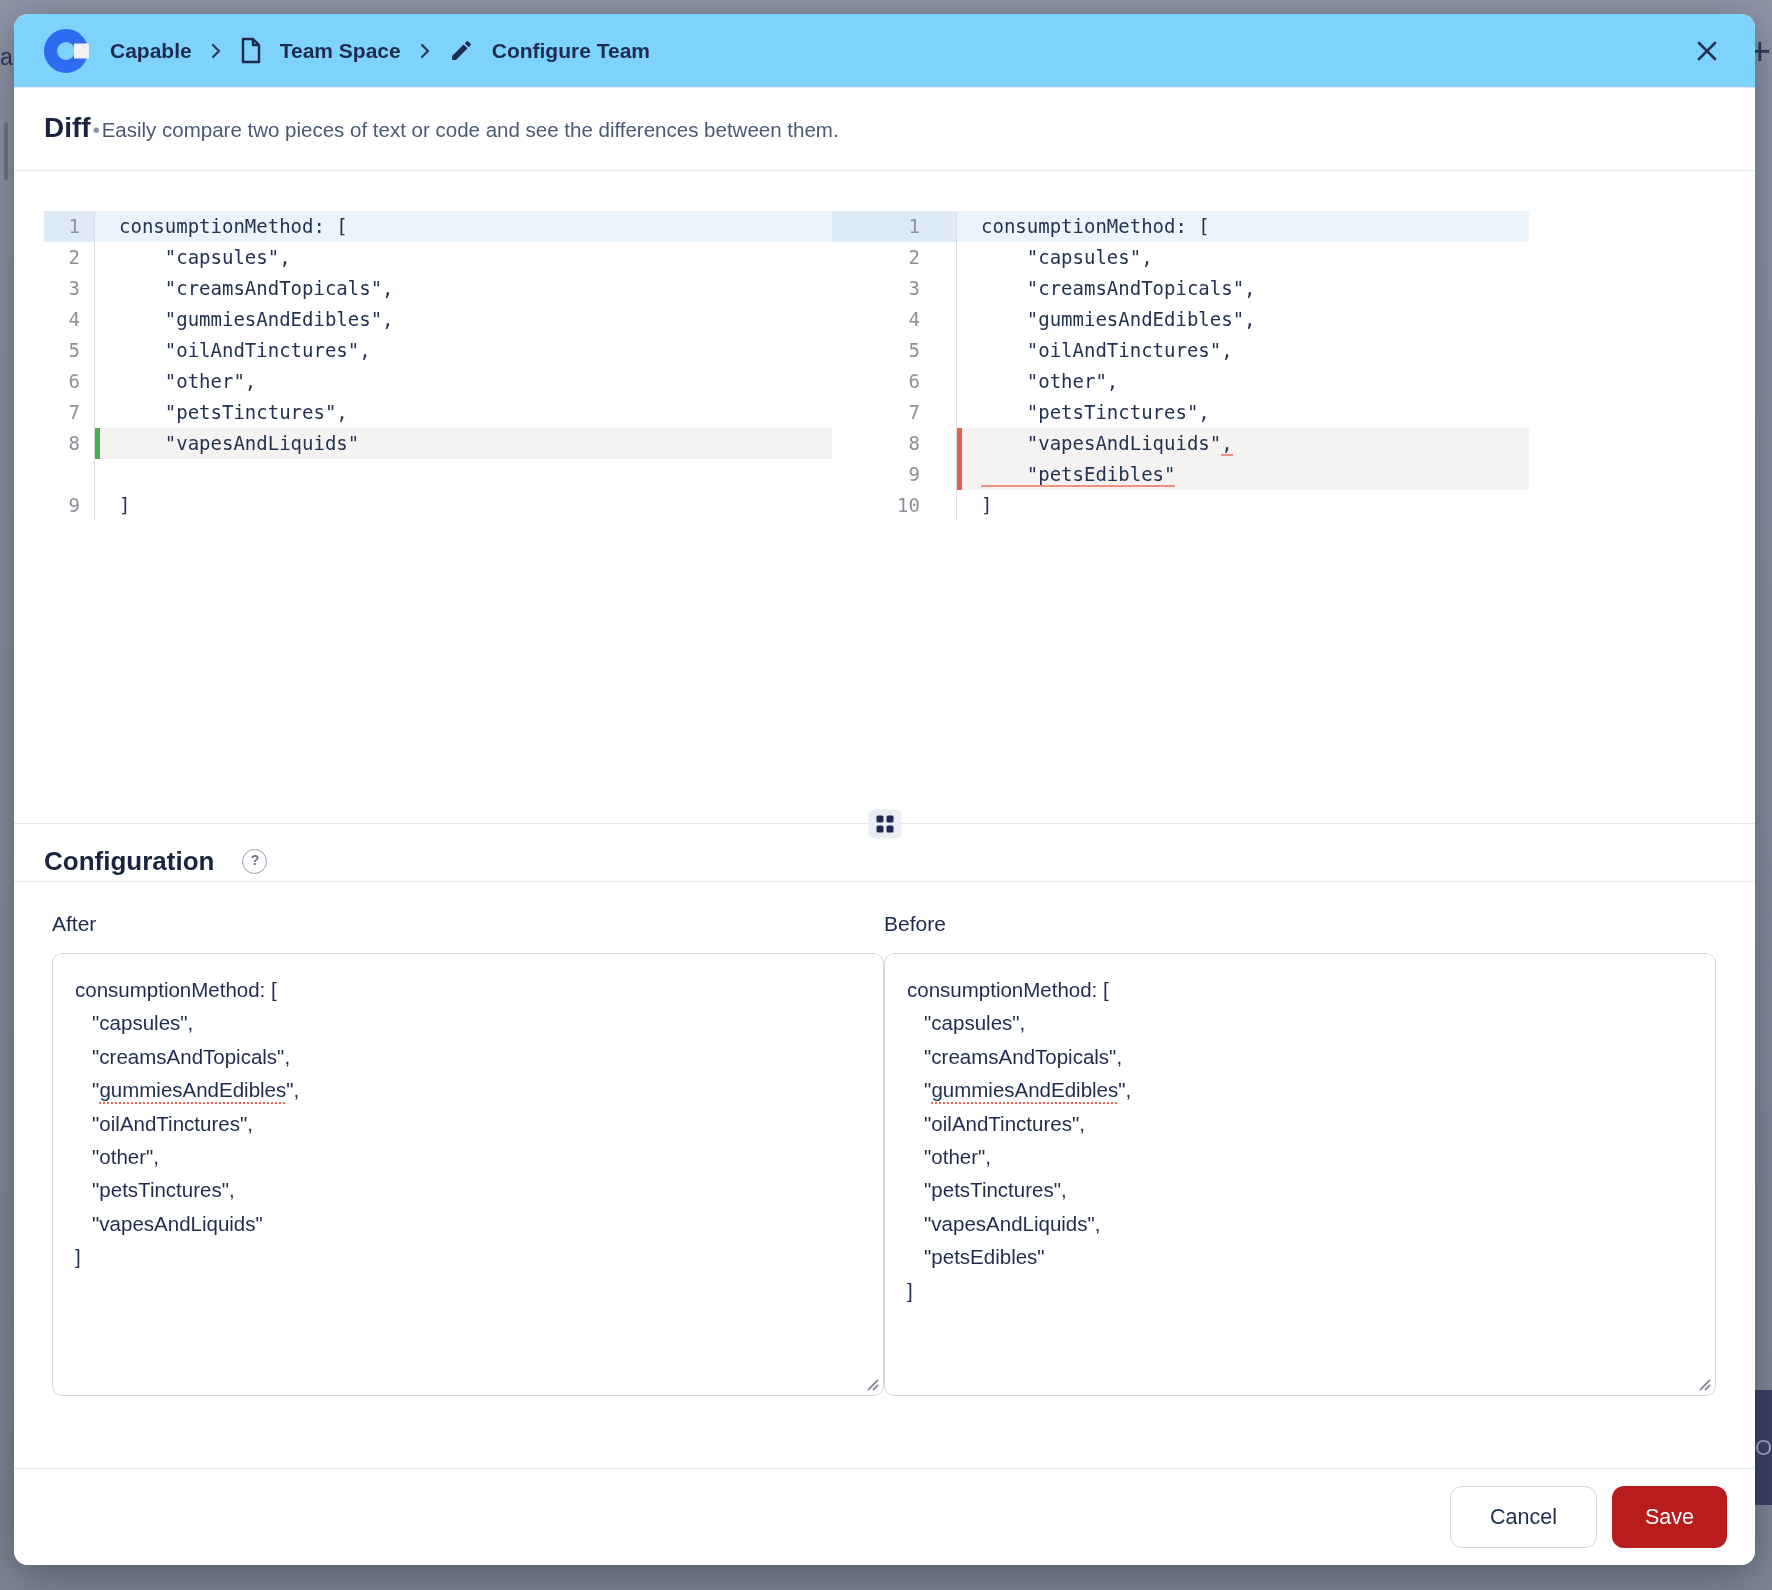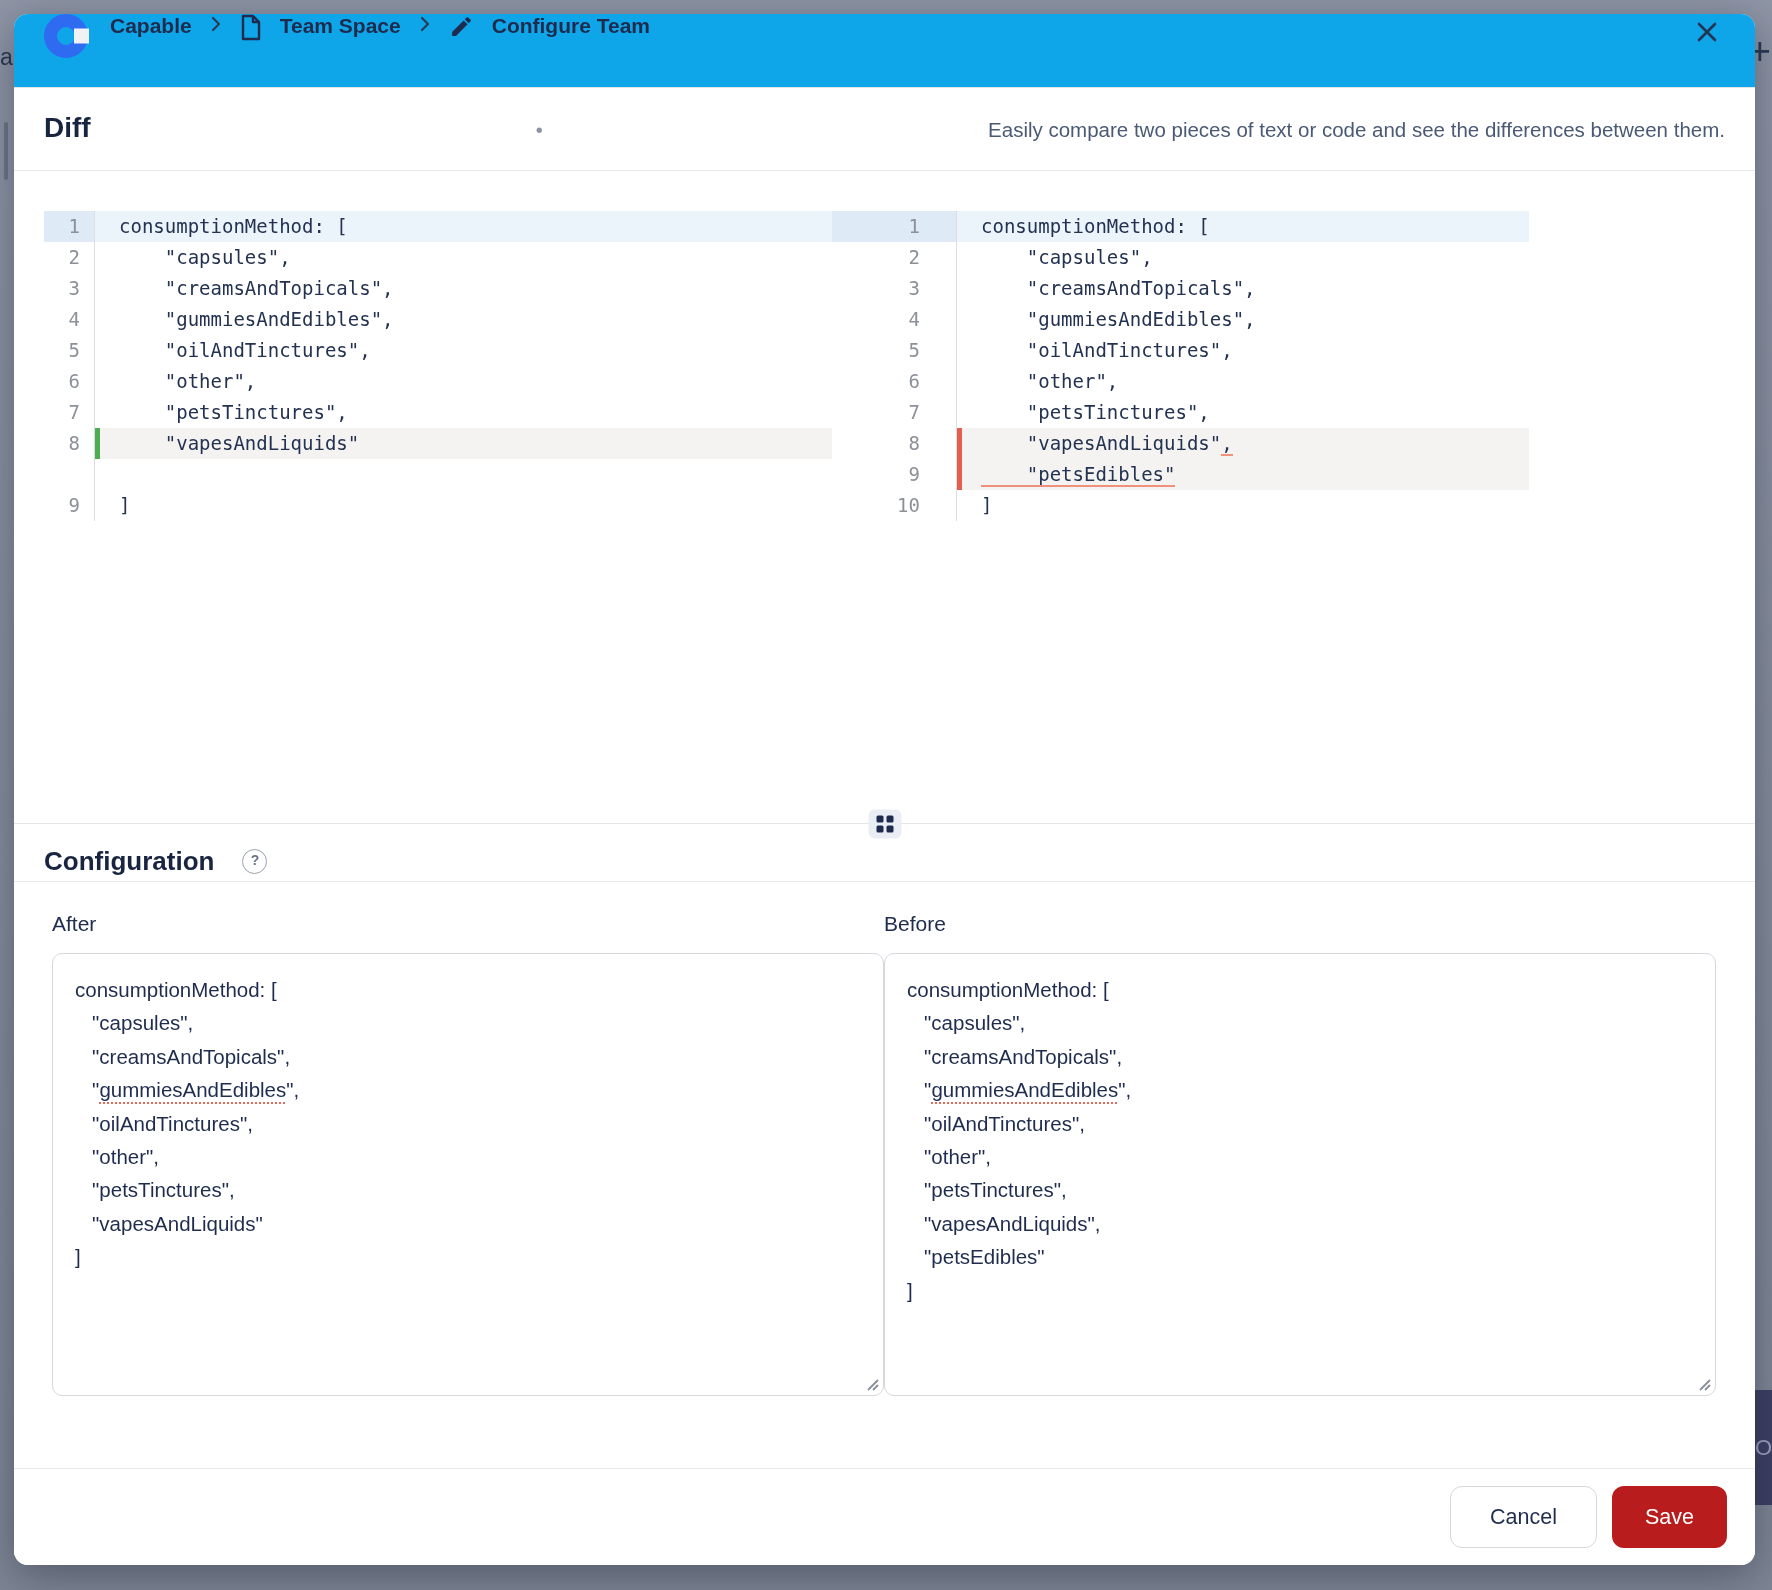--- a/index.html
+++ b/index.html
@@ -16,35 +16,35 @@
   .bg-plus { position:absolute; right:1px; top:30px; font-size:38px; font-weight:300; color:#2b3a55; }
   .bg-strip { position:absolute; right:0; top:1390px; width:17px; height:115px; background:#3e4165;
               color:#9fa3c0; font-size:22px; display:flex; align-items:center; justify-content:center; }
 
   
   .modal { position:absolute; left:14px; top:14px; width:1741px; height:1551px; background:#fff;
            border-radius:14px; box-shadow:0 10px 44px rgba(10,16,35,.38);
            display:flex; flex-direction:column; overflow:hidden; }
 
   
-  .mhead { flex:0 0 74px; background:#0ea5e9; border-bottom:1px solid #e3e5e8;
-           display:flex; align-items:flex-start; padding:0 30px; gap:18px; }
+  .mhead { flex:0 0 74px; background:#7dd3fc; border-bottom:1px solid #e3e5e8;
+           display:flex; align-items:center; padding:0 30px; gap:18px; }
   .logo { width:44px; height:44px; border-radius:50%; border:13px solid #2f6bf0; position:relative; margin-right:4px; }
   .logo::before { content:""; position:absolute; left:-14px; top:-11px; width:15px; height:17px;
                   background:#7c99f4; border-radius:4px; z-index:-1; }
   .logo::after { content:""; position:absolute; right:-14px; top:50%; transform:translateY(-50%);
                  width:15px; height:15px; background:#f1f2f4; }
   .crumb { font-size:21px; font-weight:600; color:#1f2b4d; }
   .chev { display:flex; align-items:center; }
   .mhead svg { display:block; }
   .close-btn { margin-left:auto; background:none; border:none; cursor:pointer; padding:4px; }
 
   
   .sub { flex:0 0 auto; padding:24px 30px 26px; border-bottom:1px solid #e7e9ec;
-         display:flex; align-items:baseline; gap:14px; background:#fff;justify-content:space-between; }
+         display:flex; align-items:baseline; gap:2px; background:#fff; }
   .sub-title { font-size:28px; font-weight:700; color:#182440; }
   .sub-dot { color:#8a93a3; font-size:20px; }
   .sub-desc { font-size:20.5px; color:#4a5a74; }
 
   
   .diff-body { flex:0 0 652px; padding:40px 0 0 30px; display:flex; background:#fff; }
   .pane { width:788px; }
   .pane.right { width:697px; }
   .drow { display:grid; grid-template-columns:51px 1fr; height:31px; }
   .pane.right .drow { grid-template-columns:125px 1fr; }

